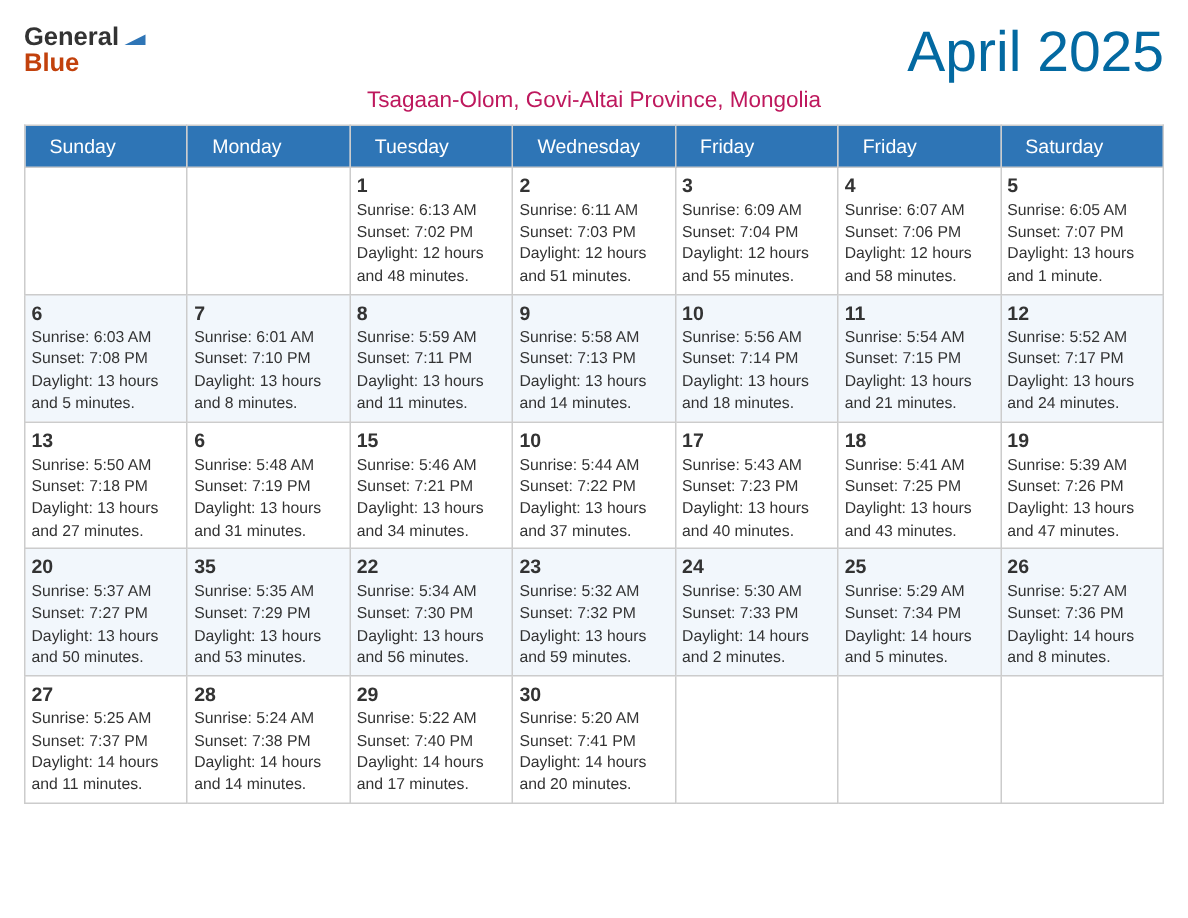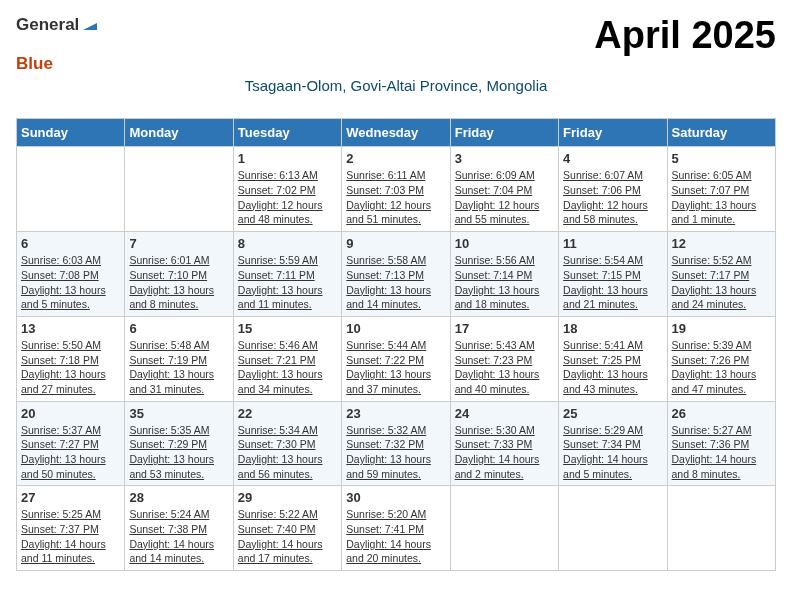--- a/index.html
+++ b/index.html
@@ -6,81 +6,80 @@
     body {
       font-family: Arial, sans-serif;
       background: #fff;
       width: 792px;
       min-height: 612px;
       padding: 16px;
     }
     .subtitle {
       text-align: center;
       font-size: 15px;
-      color: #0c4a6e;
-      margin-bottom: 24px;
+      color: #be185d;
+      margin-bottom: 8px;
     }
     .calendar {
       width: 100%;
       border-collapse: collapse;
       font-size: 11px;
     }
     .calendar th {
       background-color: #2e75b6;
       color: #fff;
-      padding: 6px 4px;
+      padding: 6px 16px;
       text-align: left;
       font-size: 13px;
-      font-weight: bold;
+      font-weight: normal;
       border: 1px solid #ccc;
     }
     .calendar td {
       border: 1px solid #ccc;
       vertical-align: top;
       padding: 4px;
       width: calc(100% / 7);
       min-height: 80px;
     }
     .day-number {
       font-size: 13px;
       font-weight: bold;
       color: #333;
       display: block;
       margin-bottom: 2px;
     }
     .day-info {
       font-size: 10.5px;
       color: #333;
       line-height: 1.4;
-      text-decoration: underline;
     }
     .empty-cell {
       background: #f9f9f9;
     }
     tr:nth-child(odd) td {
       background-color: #ffffff;
     }
     tr:nth-child(even) td {
       background-color: #f2f7fc;
     }
   </style>
 </head>
 <body>
 
 <div style="display:flex;justify-content:space-between;align-items:flex-start;margin-bottom:4px;">
-  <div style="display:flex;flex-direction:column;line-height:1.1;gap:22px;">
+  <div style="display:flex;flex-direction:column;line-height:1.1;">
     <div style="display:flex;align-items:center;">
       <span style="font-size:17px;font-weight:bold;color:#333;">General</span>
       <svg width="18" height="18" viewBox="0 0 18 18" style="margin-left:2px;">
         <polygon points="2,14 16,7 16,14" fill="#2e75b6"></polygon>
       </svg>
     </div>
     <span style="font-size:17px;font-weight:bold;color:#c2410c;margin-top:-2px;">Blue</span>
   </div>
-  <div style="font-size:38px;font-weight:bold;color:#000000;text-align:center;line-height:1;">April 2025</div>
+  <div style="font-size:38px;font-weight:normal;color:#0369a1;text-align:center;line-height:1;">April 2025</div>
 </div>
 
 <div class="subtitle">Tsagaan-Olom, Govi-Altai Province, Mongolia</div>
 
 <table class="calendar">
   <thead>
     <tr>
     <th>Sunday</th>
         <th>Monday</th>
         <th>Tuesday</th>

